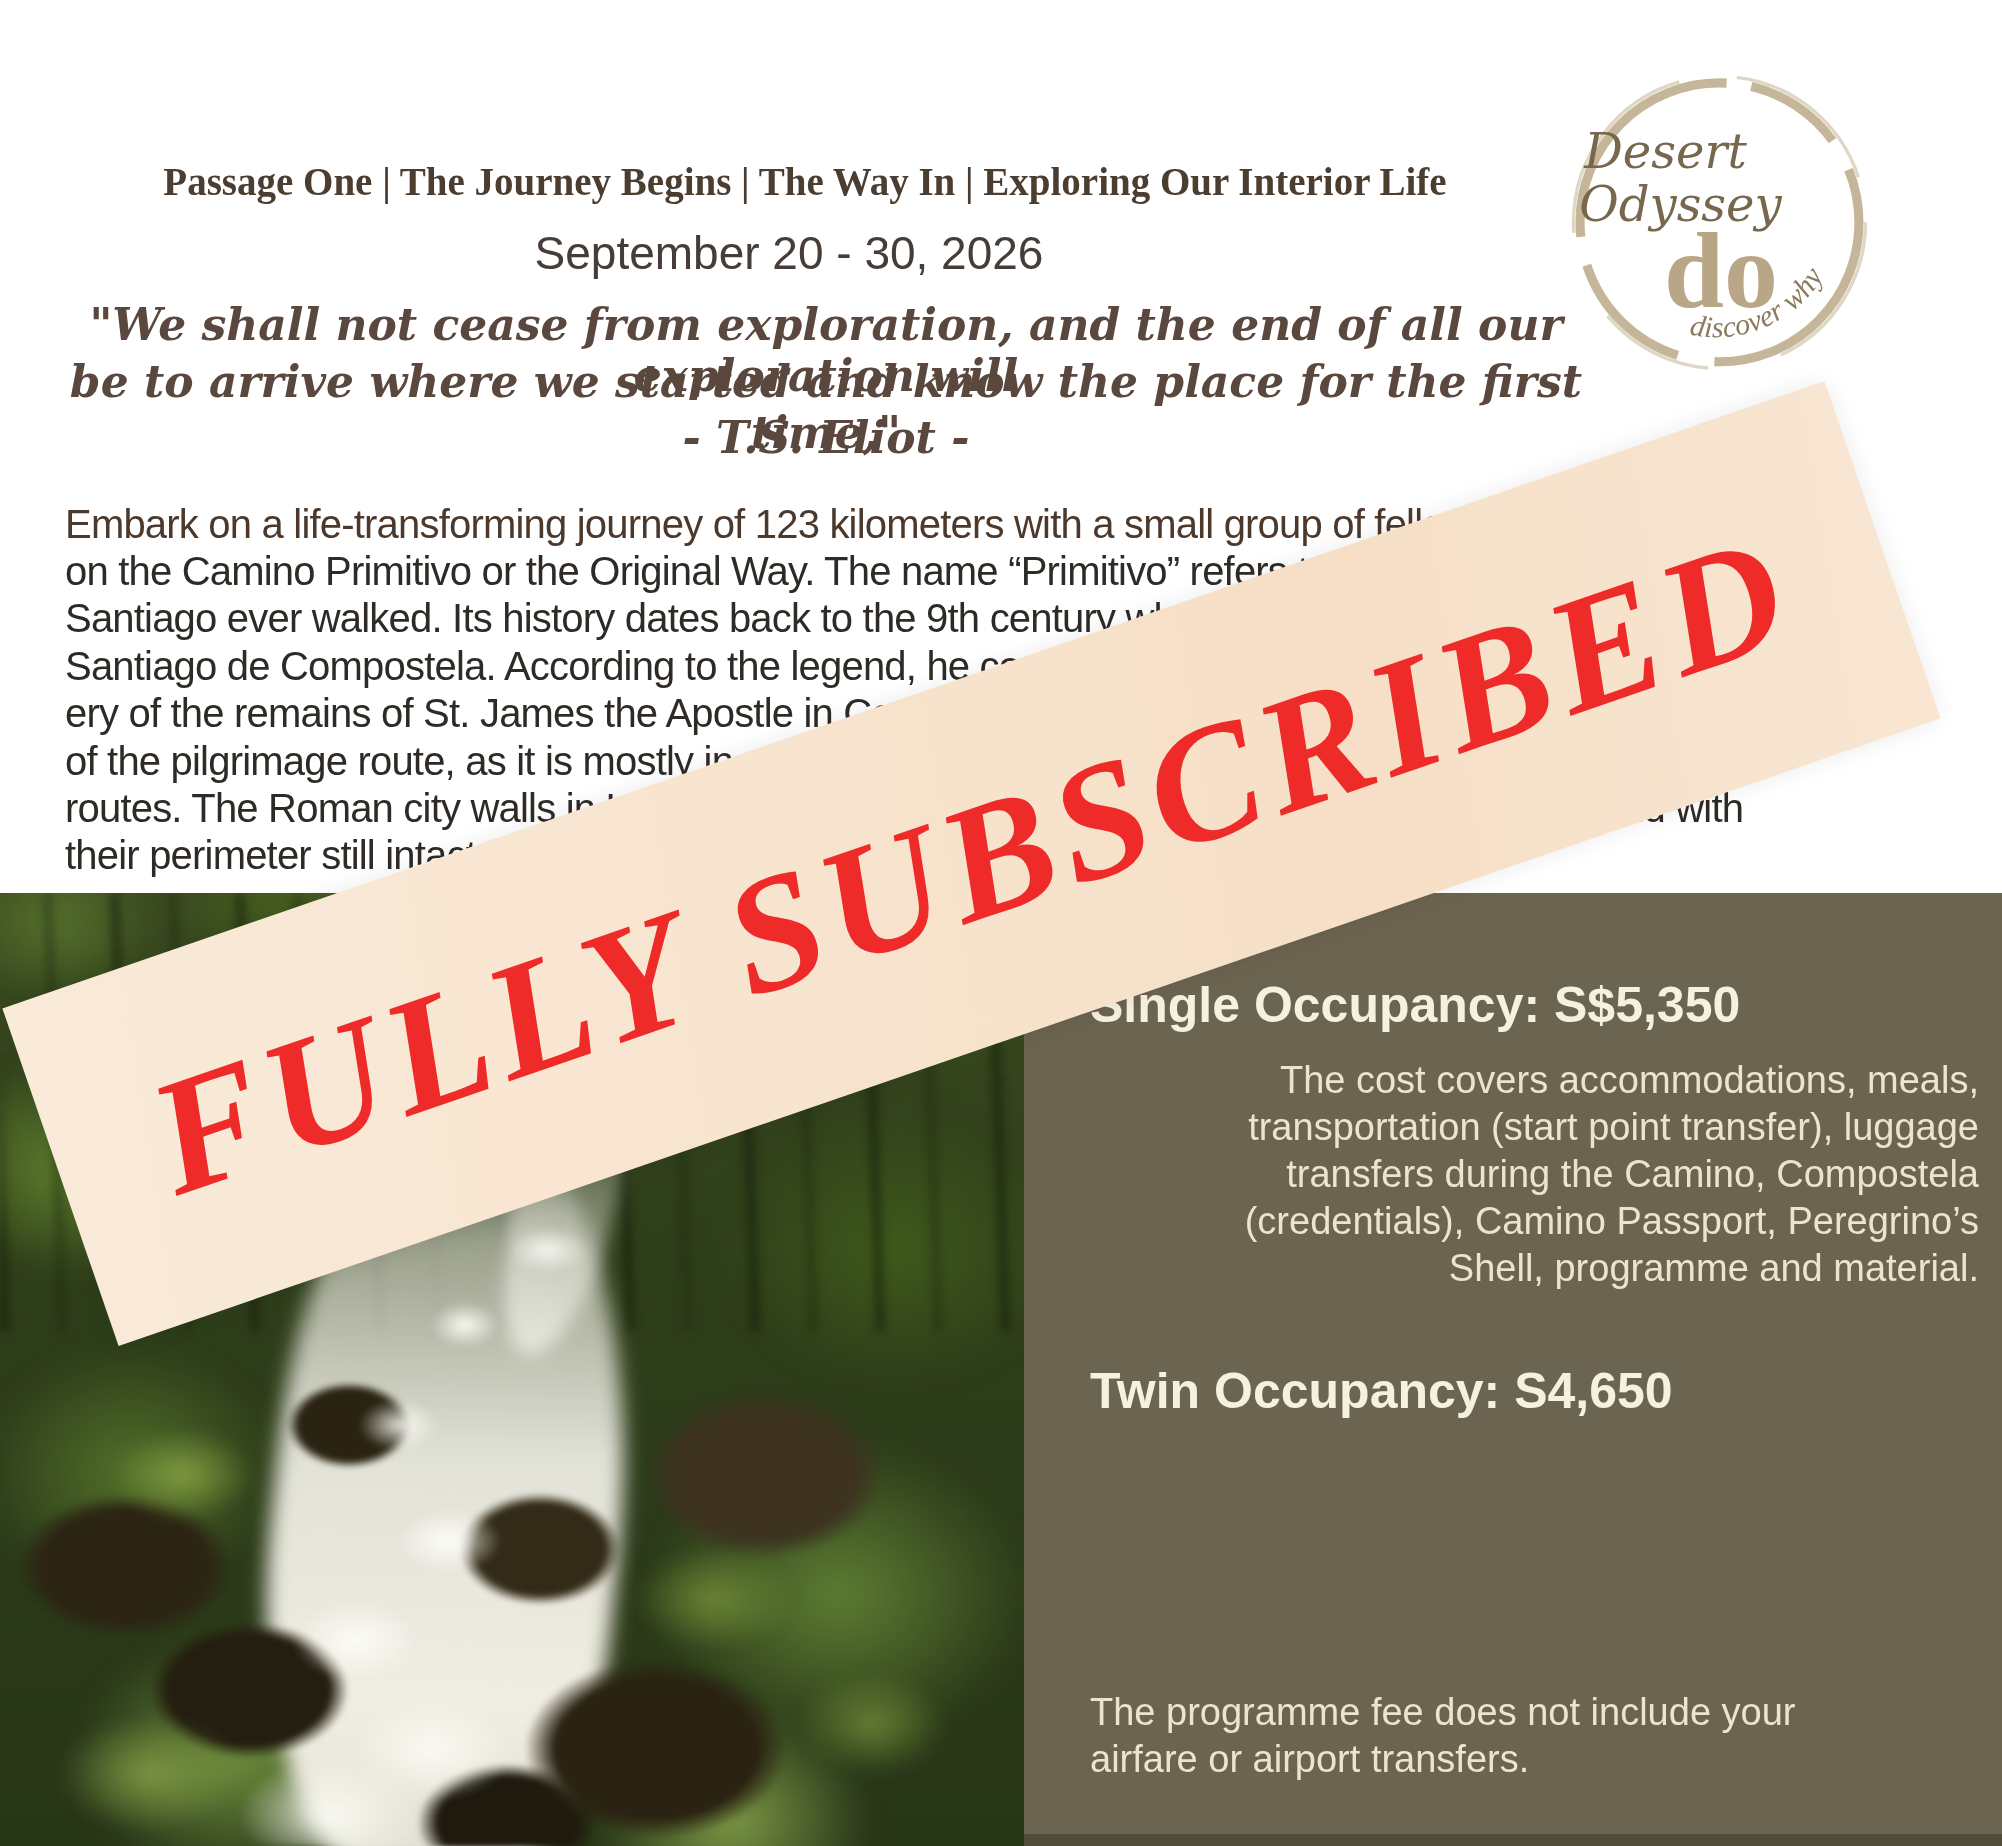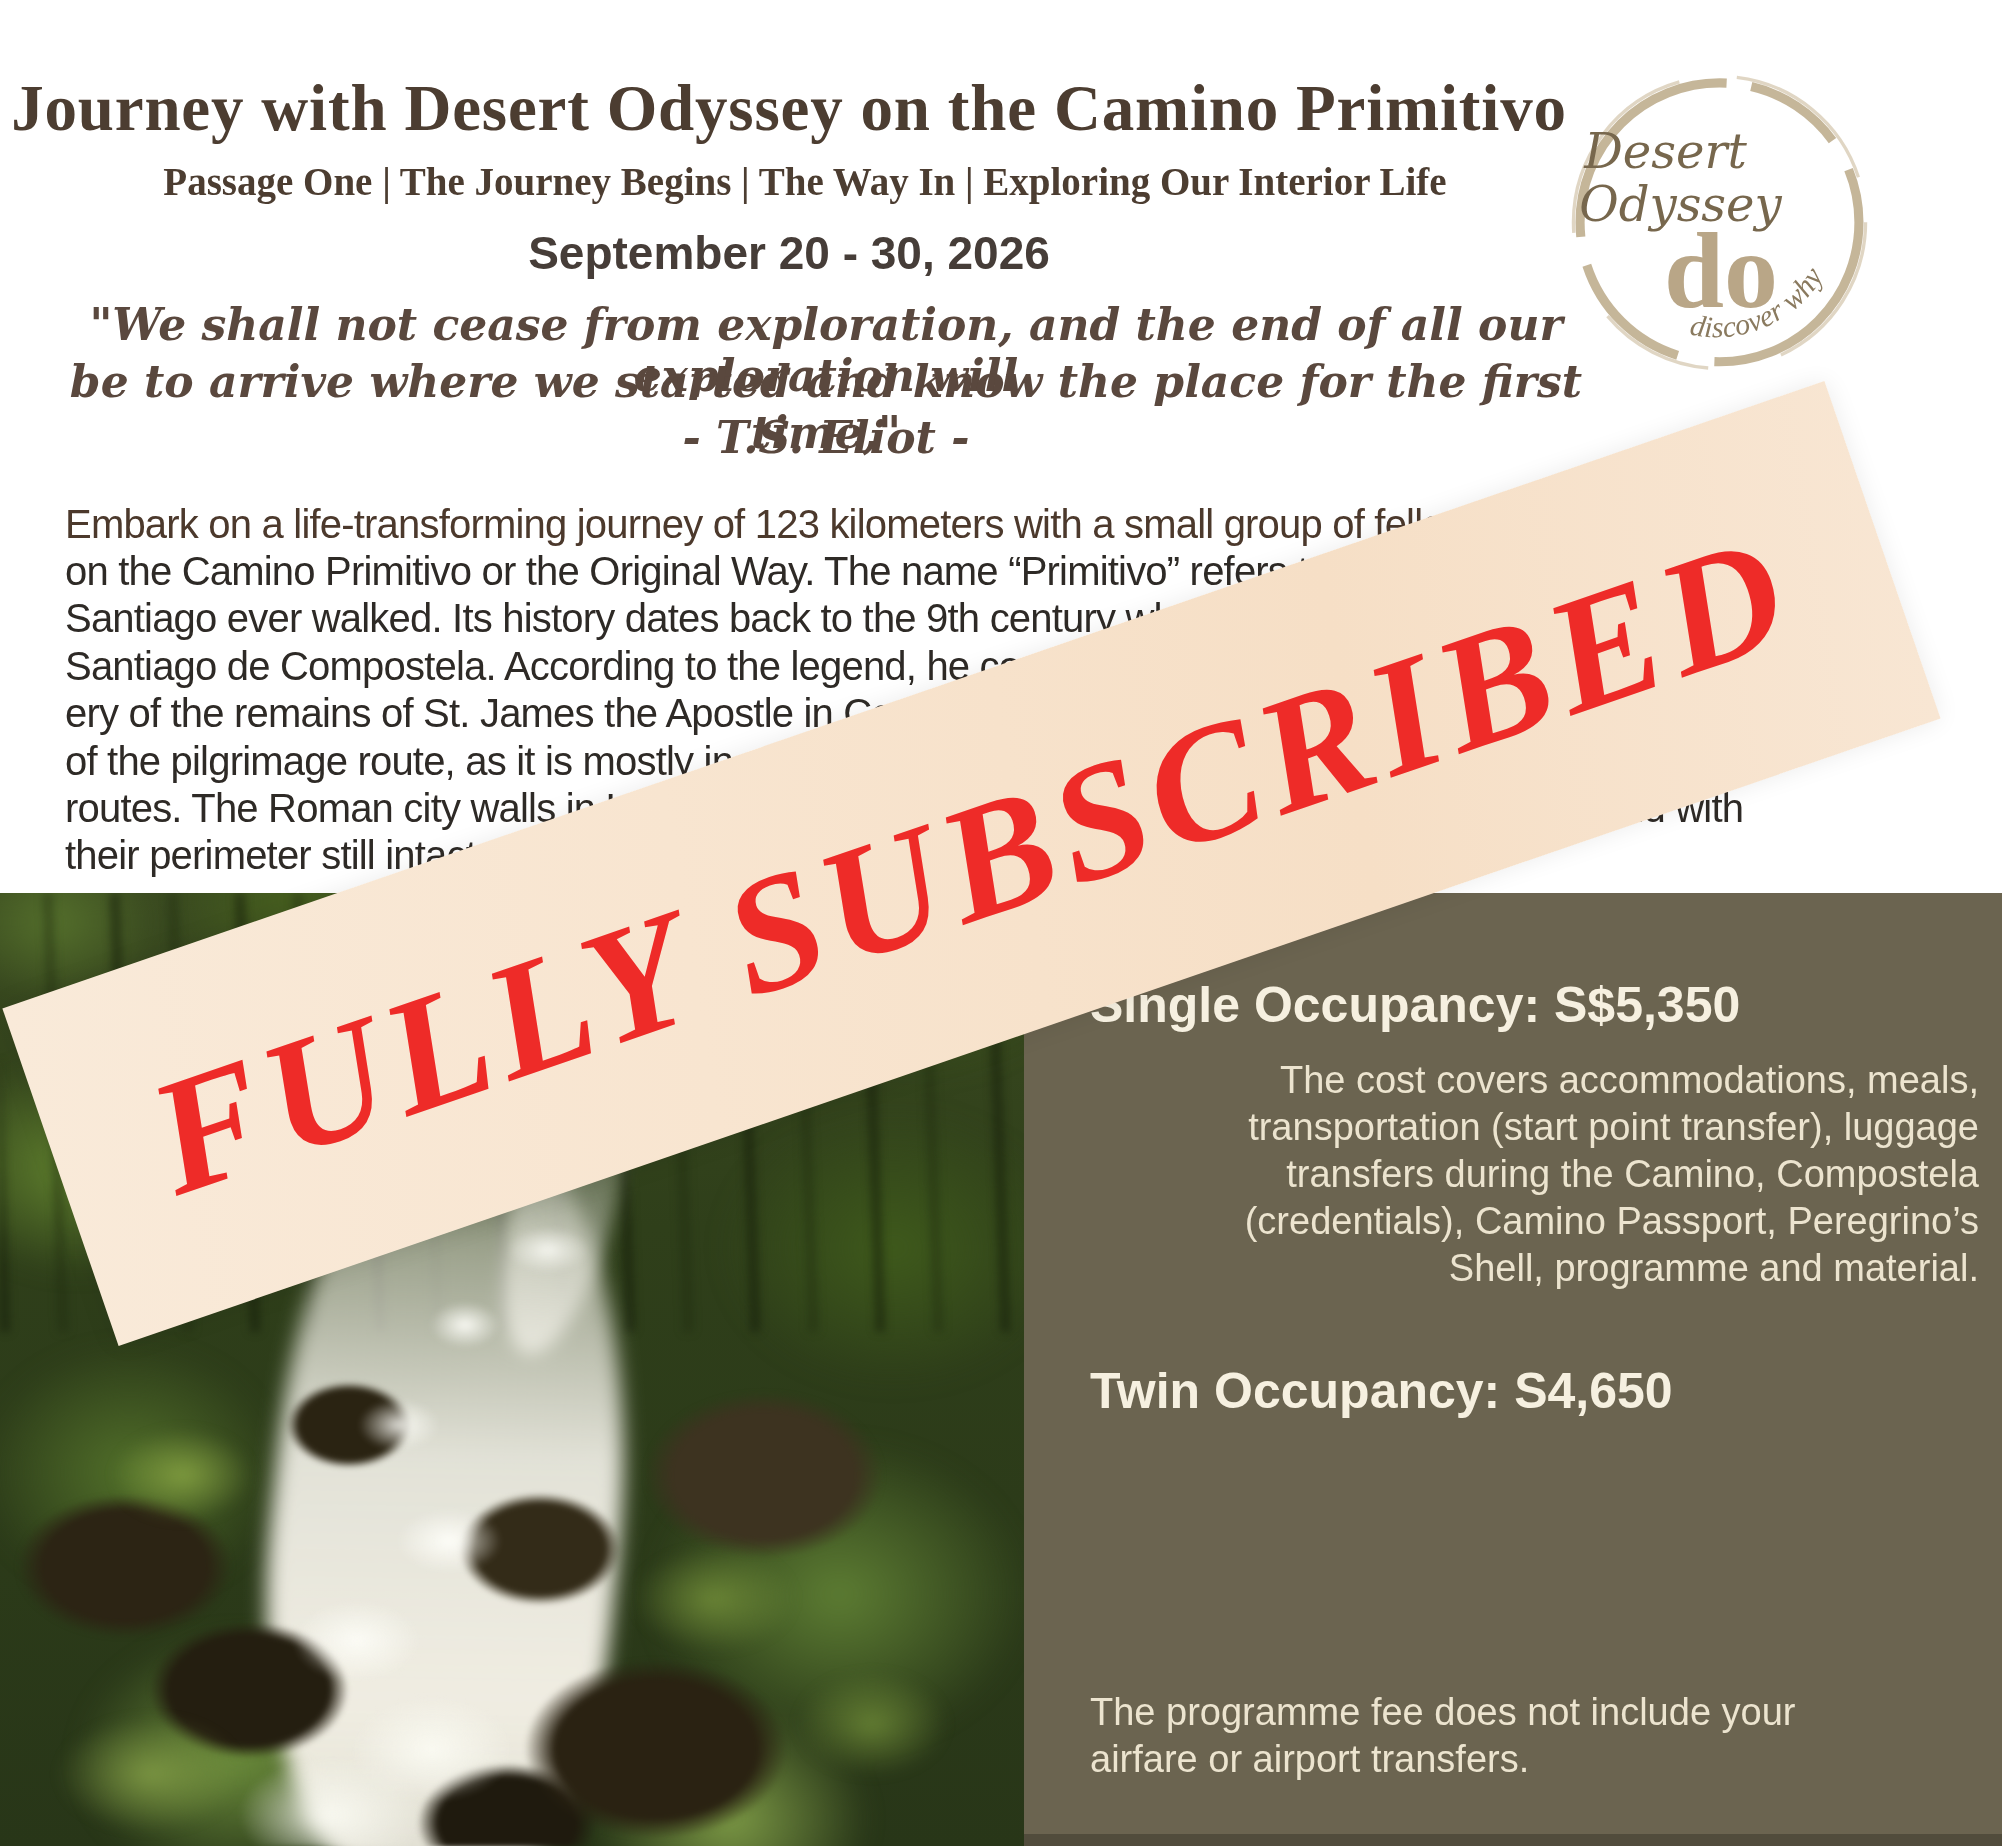--- a/index.html
+++ b/index.html
@@ -5,21 +5,21 @@
   html,body{margin:0;padding:0;background:#ffffff;}
   #page{position:relative;width:2002px;height:1847px;overflow:hidden;background:#ffffff;
         font-family:"Liberation Sans",sans-serif;}
 
   
   .doc-title{position:absolute;left:0;top:71px;width:1578px;text-align:center;
     font-family:"Liberation Serif",serif;font-size:65px;font-weight:700;color:#4c3d31;letter-spacing:0.8px;}
   .doc-subtitle{position:absolute;left:16px;top:159px;width:1578px;text-align:center;
     font-family:Liberation Serif, serif;font-size:39px;font-weight:700;color:#4c3d31;}
   .doc-date{position:absolute;left:0;top:226px;width:1578px;text-align:center;
-    font-family:"Liberation Sans",sans-serif;font-size:46px;font-weight:700;color:#463d38;letter-spacing:0px;}
+    font-family:"Liberation Sans",sans-serif;font-size:46px;font-weight:400;color:#463d38;letter-spacing:0px;}
   .quote{position:absolute;left:37px;width:1578px;text-align:center;
     font-family:"DejaVu Serif",serif;font-style:italic;font-size:44px;font-weight:700;color:#5a483e;}
   .q1{top:299px;} .q2{top:356px;} .q3{top:412px;}
 
   
   .intro-line{position:absolute;left:65px;width:1936px;white-space:nowrap;
     font-family:"Liberation Sans",sans-serif;font-size:40px;color:#2e2a26;letter-spacing:-0.8px;}
   .intro-line.first{color:#4c392c;}
   .frag-right{position:absolute;left:1557px;top:0;}
 
@@ -89,21 +89,20 @@
     font-size:164px;letter-spacing:8.3px;color:#ee2b28;white-space:nowrap;}
 
   
   .logo{position:absolute;left:1541px;top:58px;}
 </style>
 </head>
 <body>
 
 <div id="page">
 
-  <div class="doc-title">Journey with Desert Odyssey on the Camino Primitivo</div>
   <div class="doc-subtitle">Passage One | The Journey Begins | The Way In | Exploring Our Interior Life</div>
   <div class="doc-date">September 20 - 30, 2026</div>
   <div class="quote q1">"We shall not cease from exploration, and the end of all our exploration will</div>
   <div class="quote q2">be to arrive where we started and know the place for the first time,"</div>
   <div class="quote q3">- T.S. Eliot -</div>
 
   <svg class="logo" width="357" height="332" viewBox="0 0 430 400">
     <circle cx="215" cy="198" r="168" fill="none" stroke="#bfae8e" stroke-width="11" stroke-dasharray="270 45 160 35 290 30 120 40" opacity="0.9"></circle>
     <circle cx="215" cy="198" r="176" fill="none" stroke="#c6b494" stroke-width="4" stroke-dasharray="200 90 140 110 240 70" opacity="0.55"></circle>
     <text x="52" y="132" font-family="DejaVu Serif, serif" font-style="italic" font-size="58" fill="#77674d">Desert</text>

